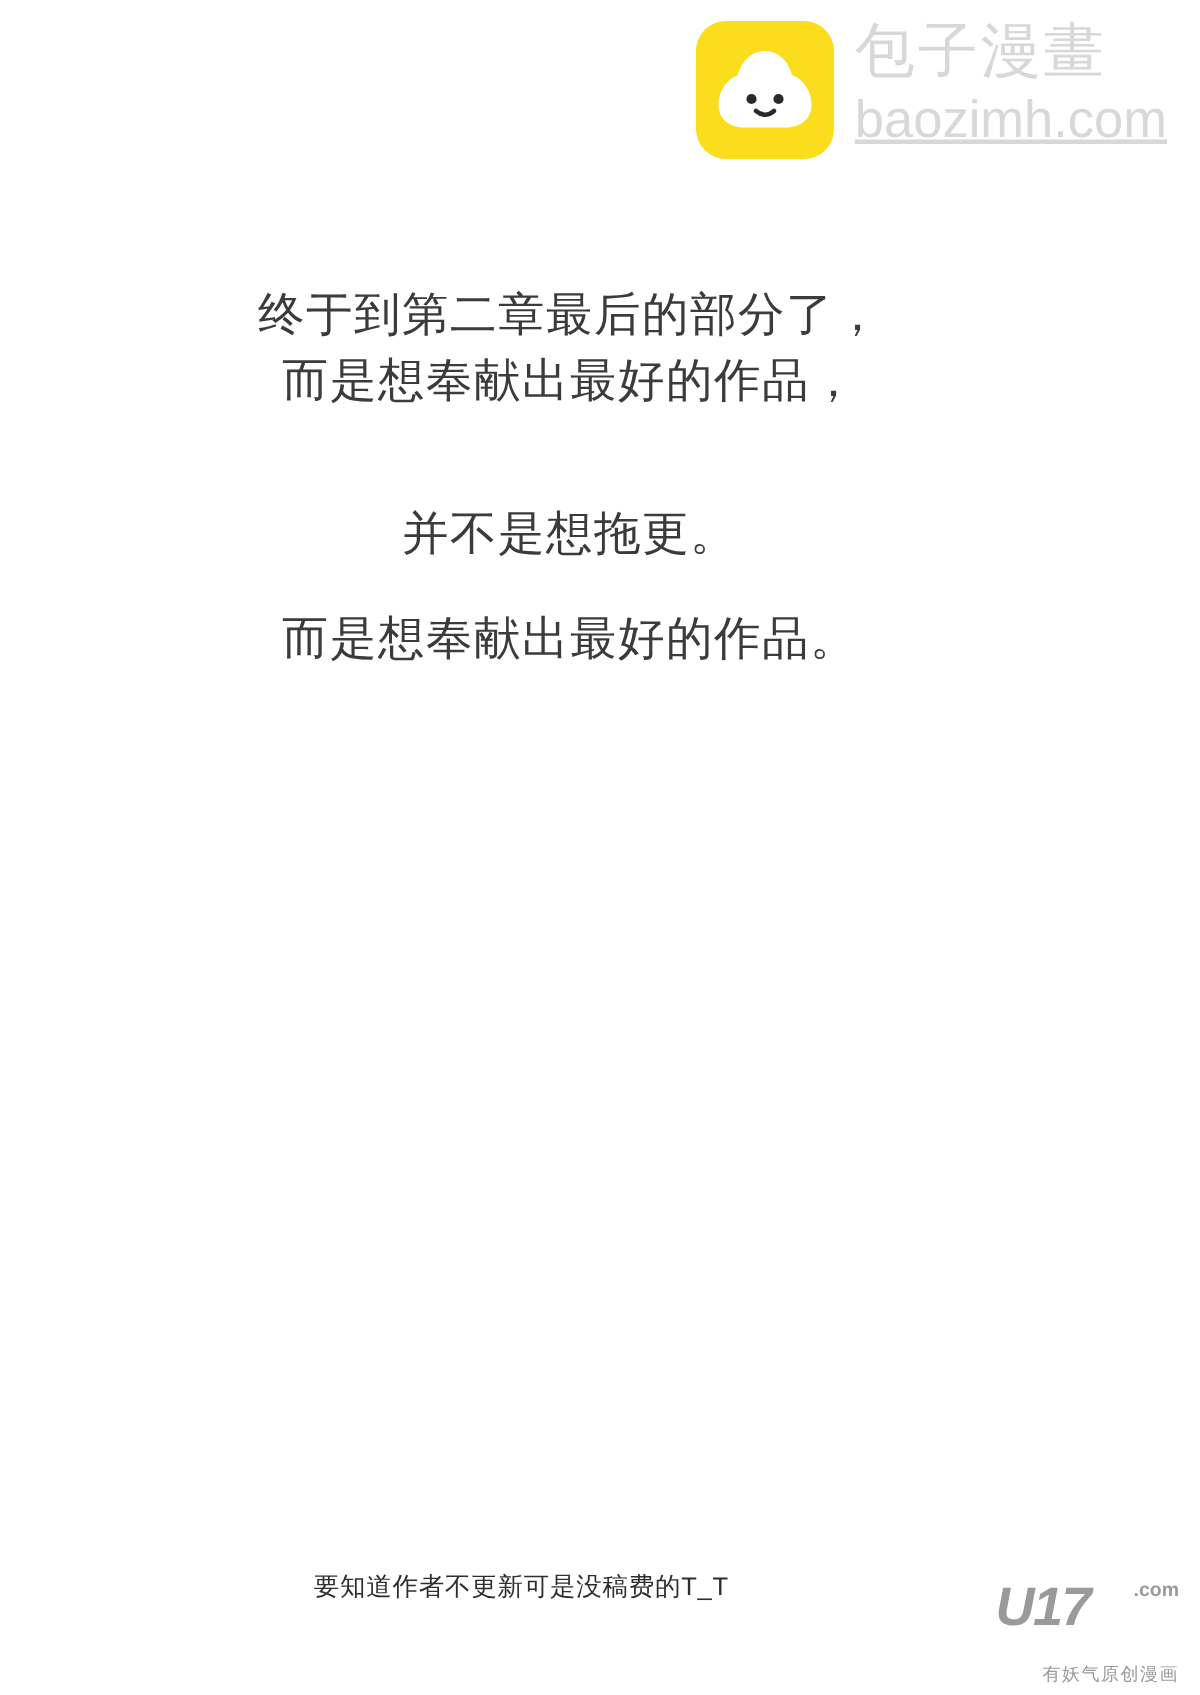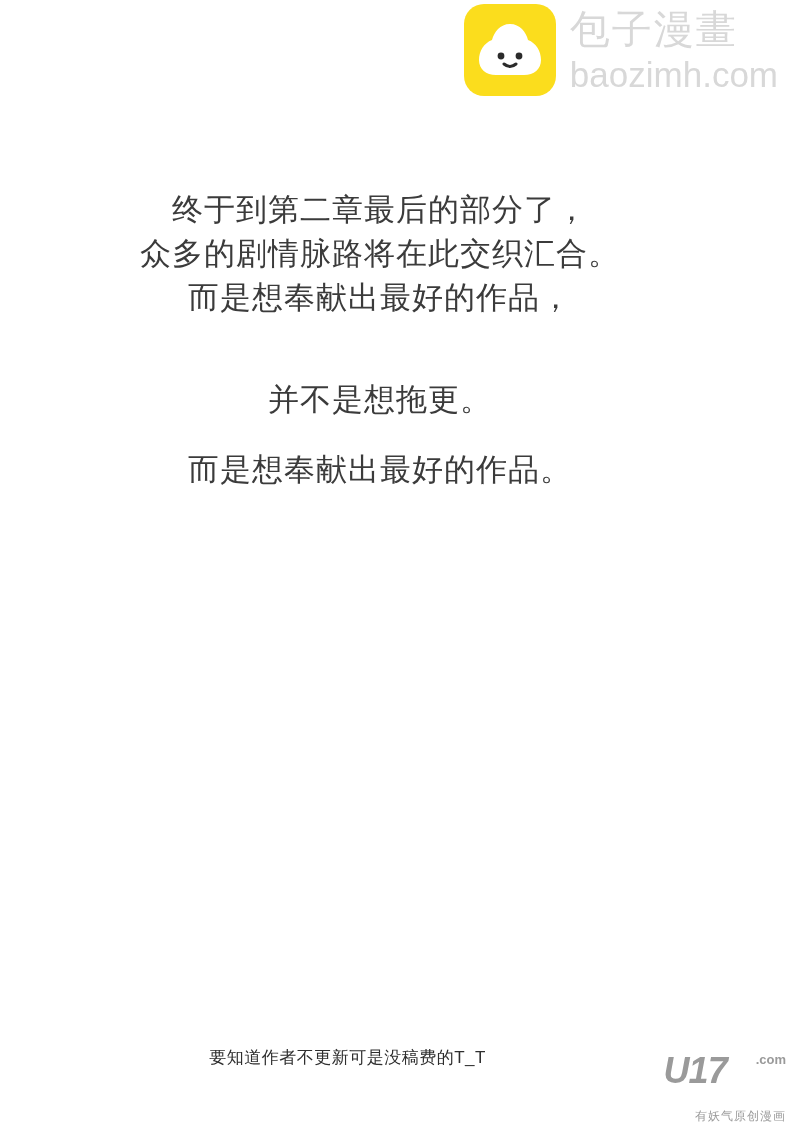--- a/index.html
+++ b/index.html
@@ -14,24 +14,24 @@
     position: relative;
     width: 800px;
     height: 1130px;
     background: #ffffff;
     overflow: hidden;
   }
 
   
   .watermark-top {
     position: absolute;
-    top: 4px;
+    top: 14px;
     right: 22px;
     display: flex;
-    align-items: center;
+    align-items: flex-start;
     gap: 14px;
   }
   .bao-logo {
     width: 92px;
     height: 92px;
     border-radius: 20px;
     background: #fbdd1d;
     display: flex;
     align-items: center;
     justify-content: center;
@@ -50,20 +50,21 @@
     letter-spacing: 2px;
     font-weight: normal;
     white-space: nowrap;
   }
   .wm-sub {
     font-size: 35px;
     color: #d8d8d8;
     letter-spacing: 0px;
     margin-top: 8px;
     white-space: nowrap;
+    text-decoration: underline;
   }
 
   
   .note {
     position: absolute;
     top: 188px;
     left: 0;
     width: 760px;
     text-align: center;
     color: #3b3b3b;
@@ -142,21 +143,20 @@
       </svg>
     </div>
     <div class="wm-text-block">
       <div class="wm-title">包子漫畫</div>
       <div class="wm-sub">baozimh.com</div>
     </div>
   </div>
 
   <div class="note">
     <div class="note-para">终于到第二章最后的部分了，</div>
-    <div class="note-para">众多的剧情脉路将在此交织汇合。</div>
     <div class="note-para">而是想奉献出最好的作品，</div>
     <div class="note-gap-1"></div>
     <div class="note-line-single">并不是想拖更。</div>
     <div class="note-gap-2"></div>
     <div class="note-line-single">而是想奉献出最好的作品。</div>
   </div>
 
   <div class="bottom-note">要知道作者不更新可是没稿费的T_T</div>
 
   <div class="u17">

